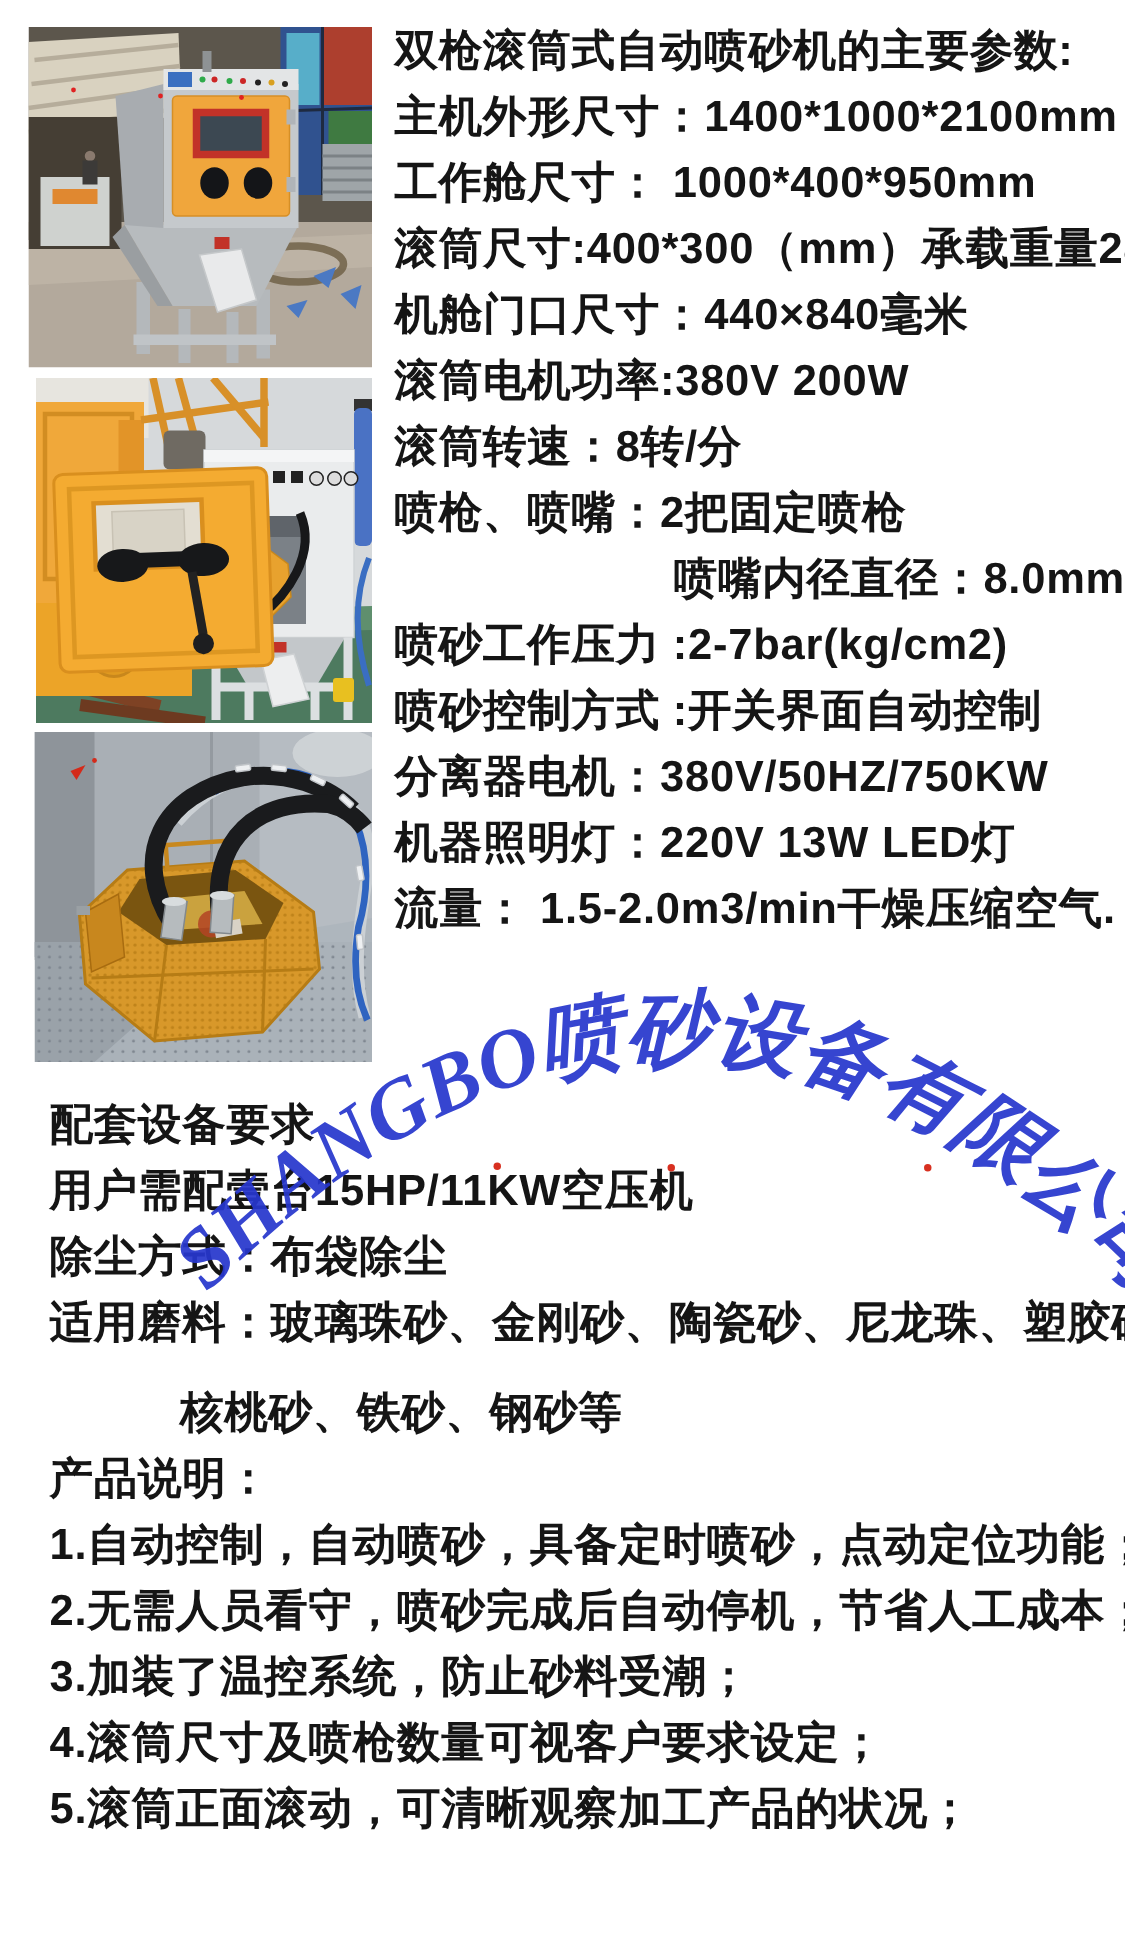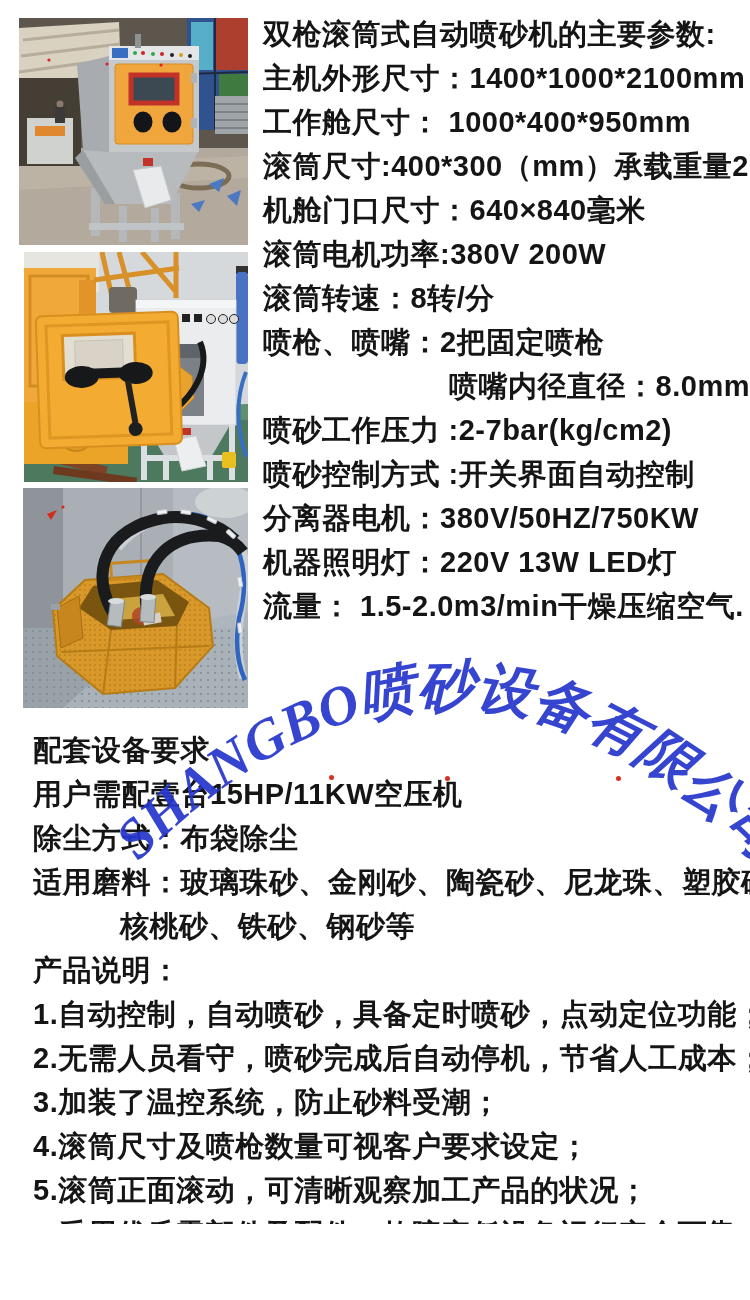--- a/index.html
+++ b/index.html
@@ -13,21 +13,21 @@
   .spec-line{
     height:44px;line-height:44px;font-size:29px;font-weight:bold;color:#151515;
     white-space:nowrap;letter-spacing:0.5px;
   }
   .spec-line.indent{padding-left:152px;text-align:right;}
   .bottom{position:absolute;left:33px;top:728px;width:717px;}
   .bottom-line{
     height:44px;line-height:44px;font-size:29px;font-weight:bold;color:#151515;
     white-space:nowrap;letter-spacing:0.5px;
   }
-  .bottom-line.indent{padding-left:87px;}
+  .bottom-line.indent{padding-left:87px;margin-top:16px;}
   .watermark-svg{position:absolute;left:0;top:0;width:750px;height:1300px;pointer-events:none;}
   .wm-text{
     font-family:"Liberation Serif","DejaVu Serif",serif;
     font-style:italic;font-weight:600;font-size:56px;opacity:0.93;
   }
   .brand{
     position:absolute;left:380px;top:1238px;
     font-size:50px;font-weight:bold;font-style:italic;
     color:#ff00dd;white-space:nowrap;transform:skewX(-6deg);
     -webkit-text-stroke:3px #000;
@@ -254,21 +254,21 @@
         <rect x="212" y="138" width="10" height="4" rx="1" transform="rotate(85 217 140)"></rect>
       </g>
     </svg>
   </div>
 
   <div class="specs">
     <div class="spec-line">双枪滚筒式自动喷砂机的主要参数:</div>
     <div class="spec-line">主机外形尺寸：1400*1000*2100mm</div>
     <div class="spec-line">工作舱尺寸： 1000*400*950mm</div>
     <div class="spec-line">滚筒尺寸:400*300（mm）承载重量28Kg</div>
-    <div class="spec-line">机舱门口尺寸：640×840毫米</div>
+    <div class="spec-line">机舱门口尺寸：440×840毫米</div>
     <div class="spec-line">滚筒电机功率:380V 200W</div>
     <div class="spec-line">滚筒转速：8转/分</div>
     <div class="spec-line">喷枪、喷嘴：2把固定喷枪</div>
     <div class="spec-line indent">喷嘴内径直径：8.0mm</div>
     <div class="spec-line">喷砂工作压力 :2-7bar(kg/cm2)</div>
     <div class="spec-line">喷砂控制方式 :开关界面自动控制</div>
     <div class="spec-line">分离器电机：380V/50HZ/750KW</div>
     <div class="spec-line">机器照明灯：220V 13W  LED灯</div>
     <div class="spec-line">流量： 1.5-2.0m3/min干燥压缩空气.</div>
   </div>

